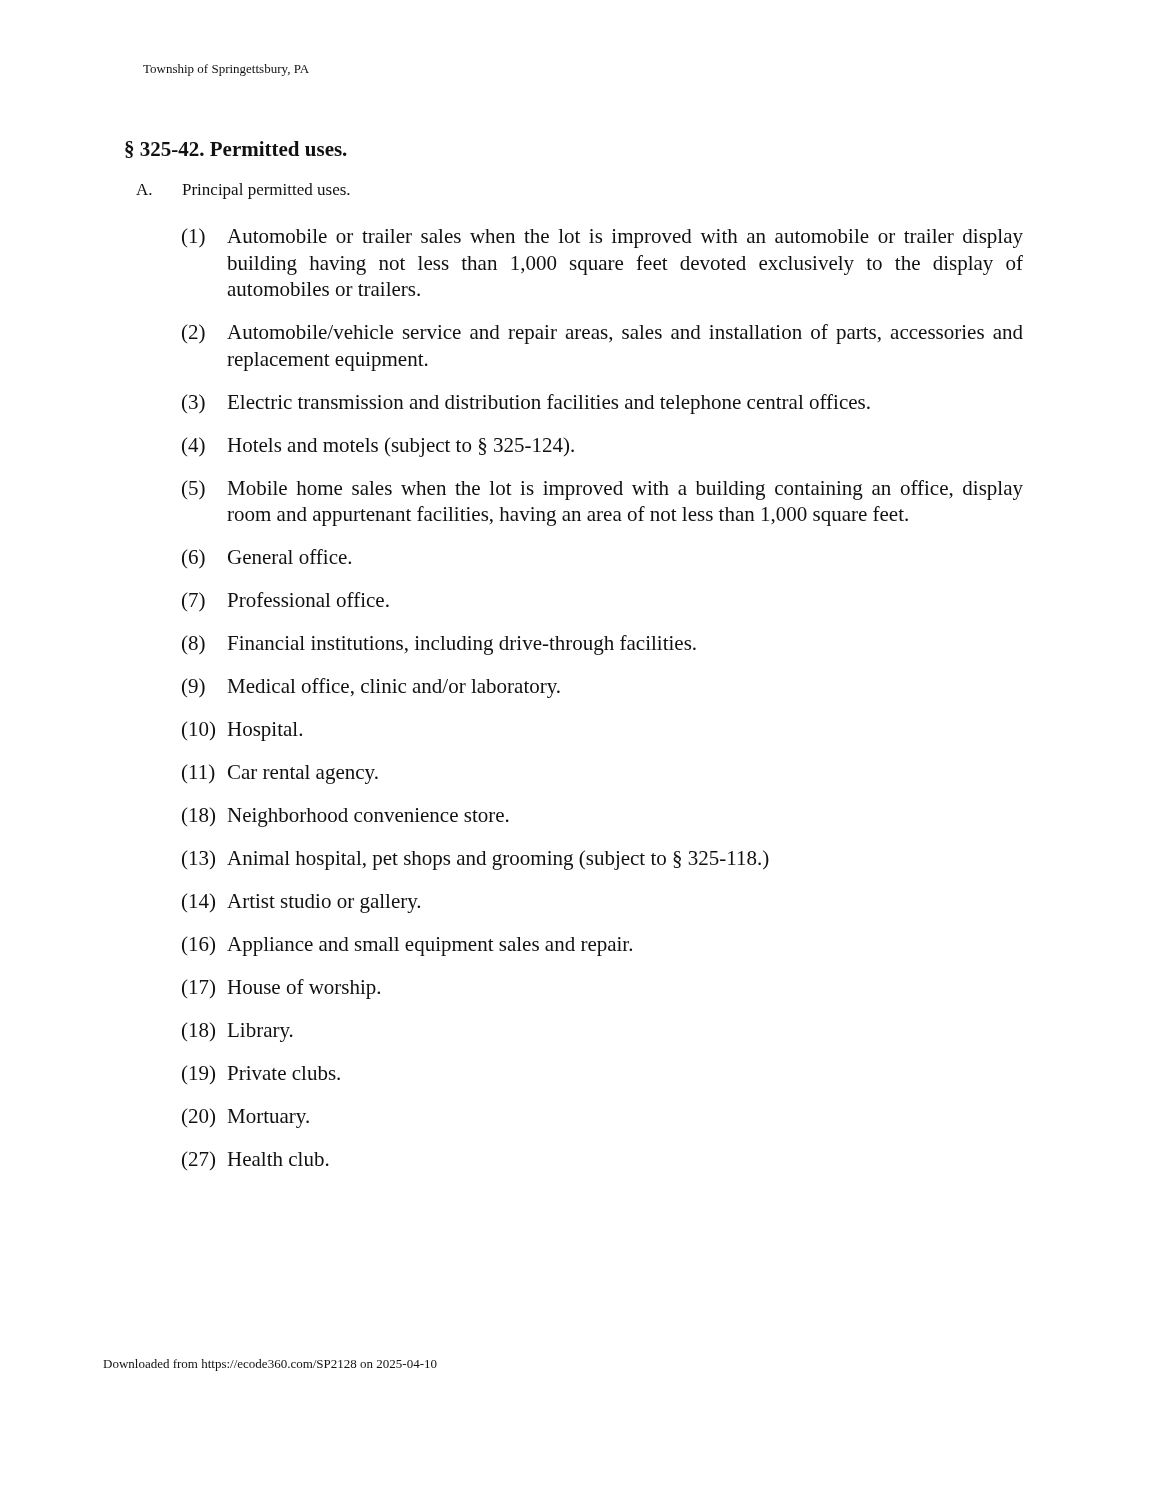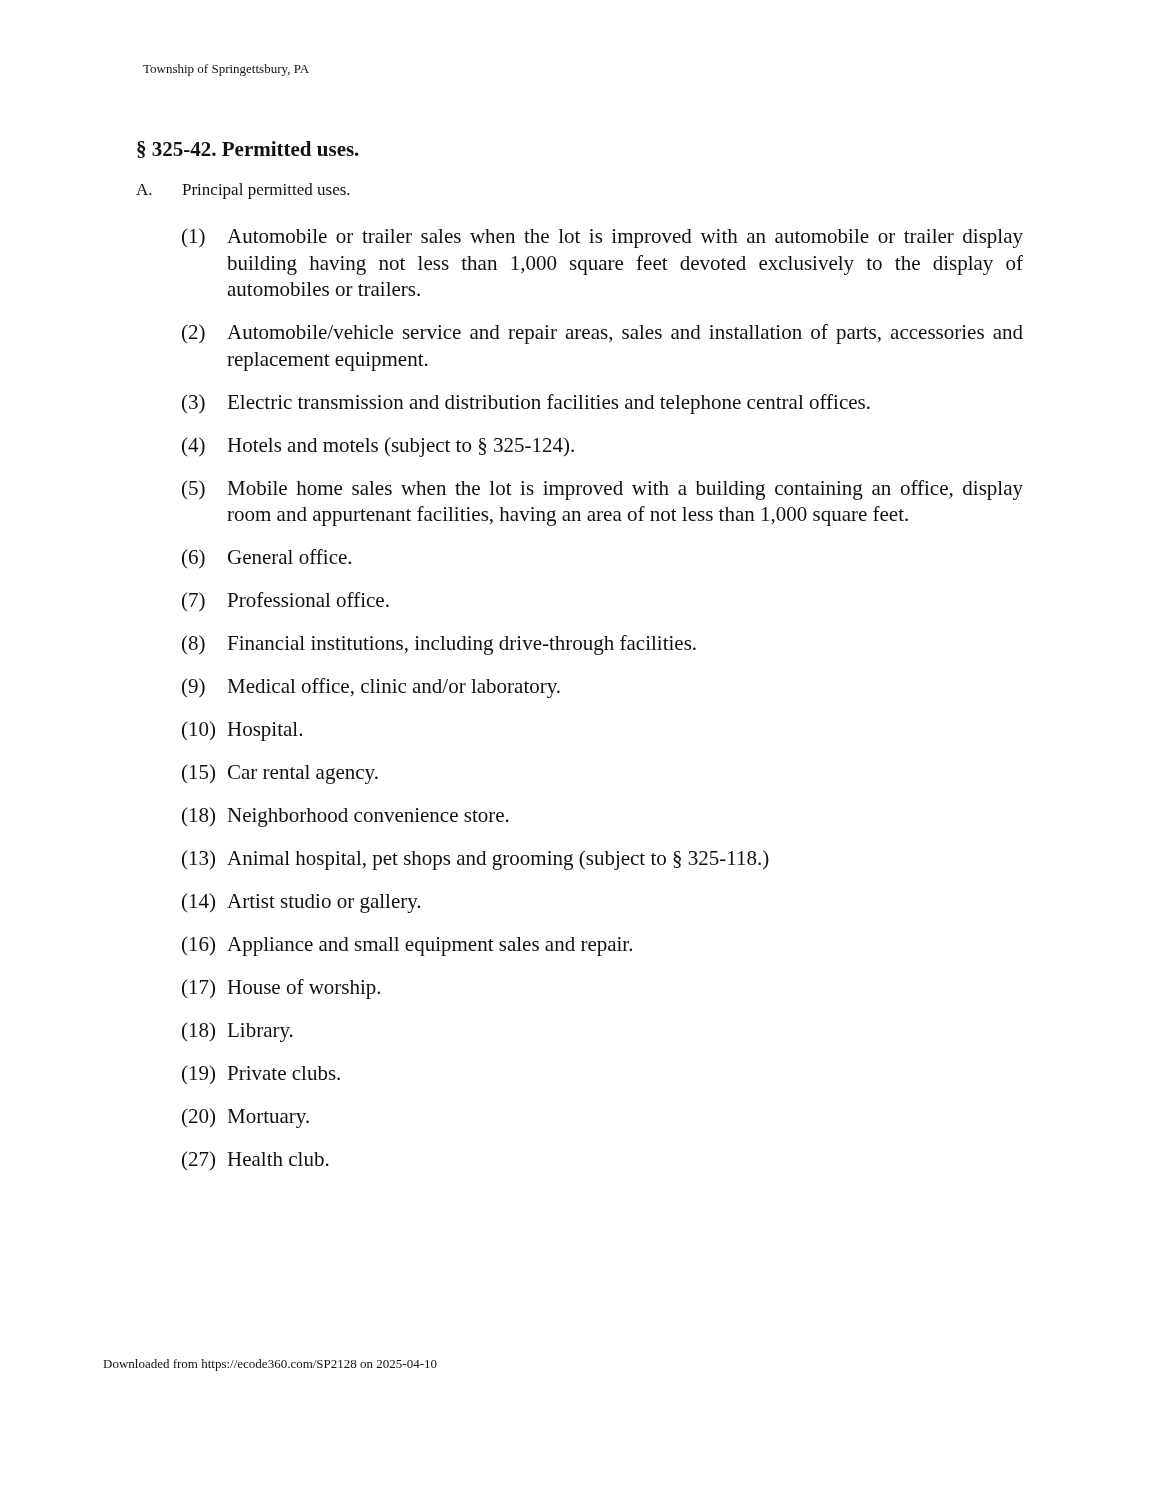--- a/index.html
+++ b/index.html
@@ -1,19 +1,19 @@
 <!DOCTYPE html>
 <html><head>
 <meta charset="utf-8">
 <style>
   html, body { margin:0; padding:0; background:#ffffff; }
   body { width:1159px; height:1500px; position:relative; overflow:hidden;
          font-family:"Liberation Serif", serif; color:#111; }
   .running-header { position:absolute; left:103px; top:61px; font-size:13px;margin-left:40px; }
-  .section-title { position:absolute; left:136px; top:137px; font-size:21px; font-weight:bold; }
+  .section-title { position:absolute; left:124px; top:137px; font-size:21px; font-weight:bold; }
   .subsection { position:absolute; left:136px; top:180px; font-size:17px; }
   .subsection .letter { display:inline-block; width:46px; }
   .items { position:absolute; left:181px; top:223px; width:842px; font-size:21px; }
   .item { display:flex; line-height:26.5px; margin-bottom:16.5px; }
   .item .num { width:46px; flex:0 0 46px; white-space:nowrap; }
   .item .txt { flex:1; text-align:justify; text-align-last:left; }
   .footer { position:absolute; left:103px; top:1356px; font-size:13px; }
 </style>
 </head>
 <body>
@@ -61,21 +61,21 @@
     </div>
     <div class="item">
       <span class="num">(9)</span>
       <span class="txt">Medical office, clinic and/or laboratory.</span>
     </div>
     <div class="item">
       <span class="num">(10)</span>
       <span class="txt">Hospital.</span>
     </div>
     <div class="item">
-      <span class="num">(15)</span>
+      <span class="num">(11)</span>
       <span class="txt">Car rental agency.</span>
     </div>
     <div class="item">
       <span class="num">(18)</span>
       <span class="txt">Neighborhood convenience store.</span>
     </div>
     <div class="item">
       <span class="num">(13)</span>
       <span class="txt">Animal hospital, pet shops and grooming (subject to § 325-118.)</span>
     </div>

